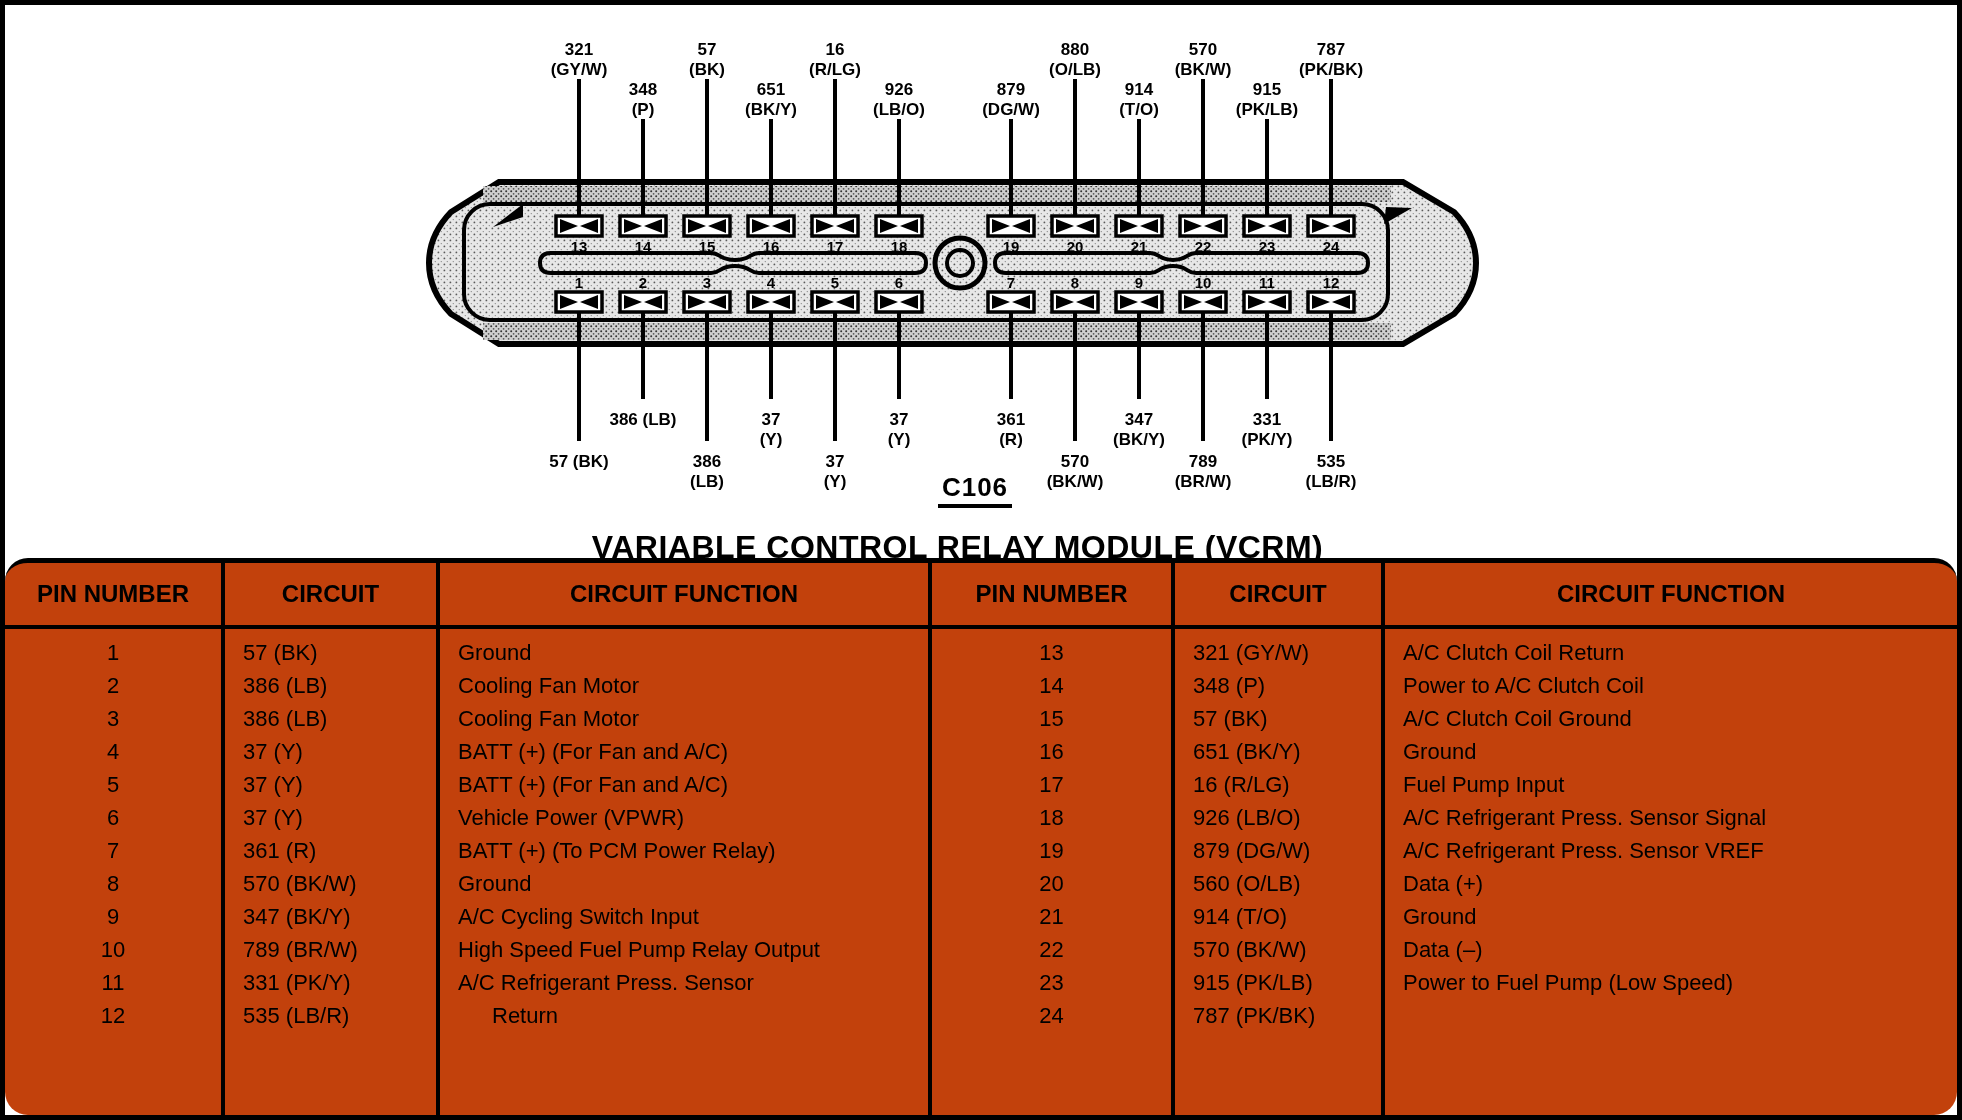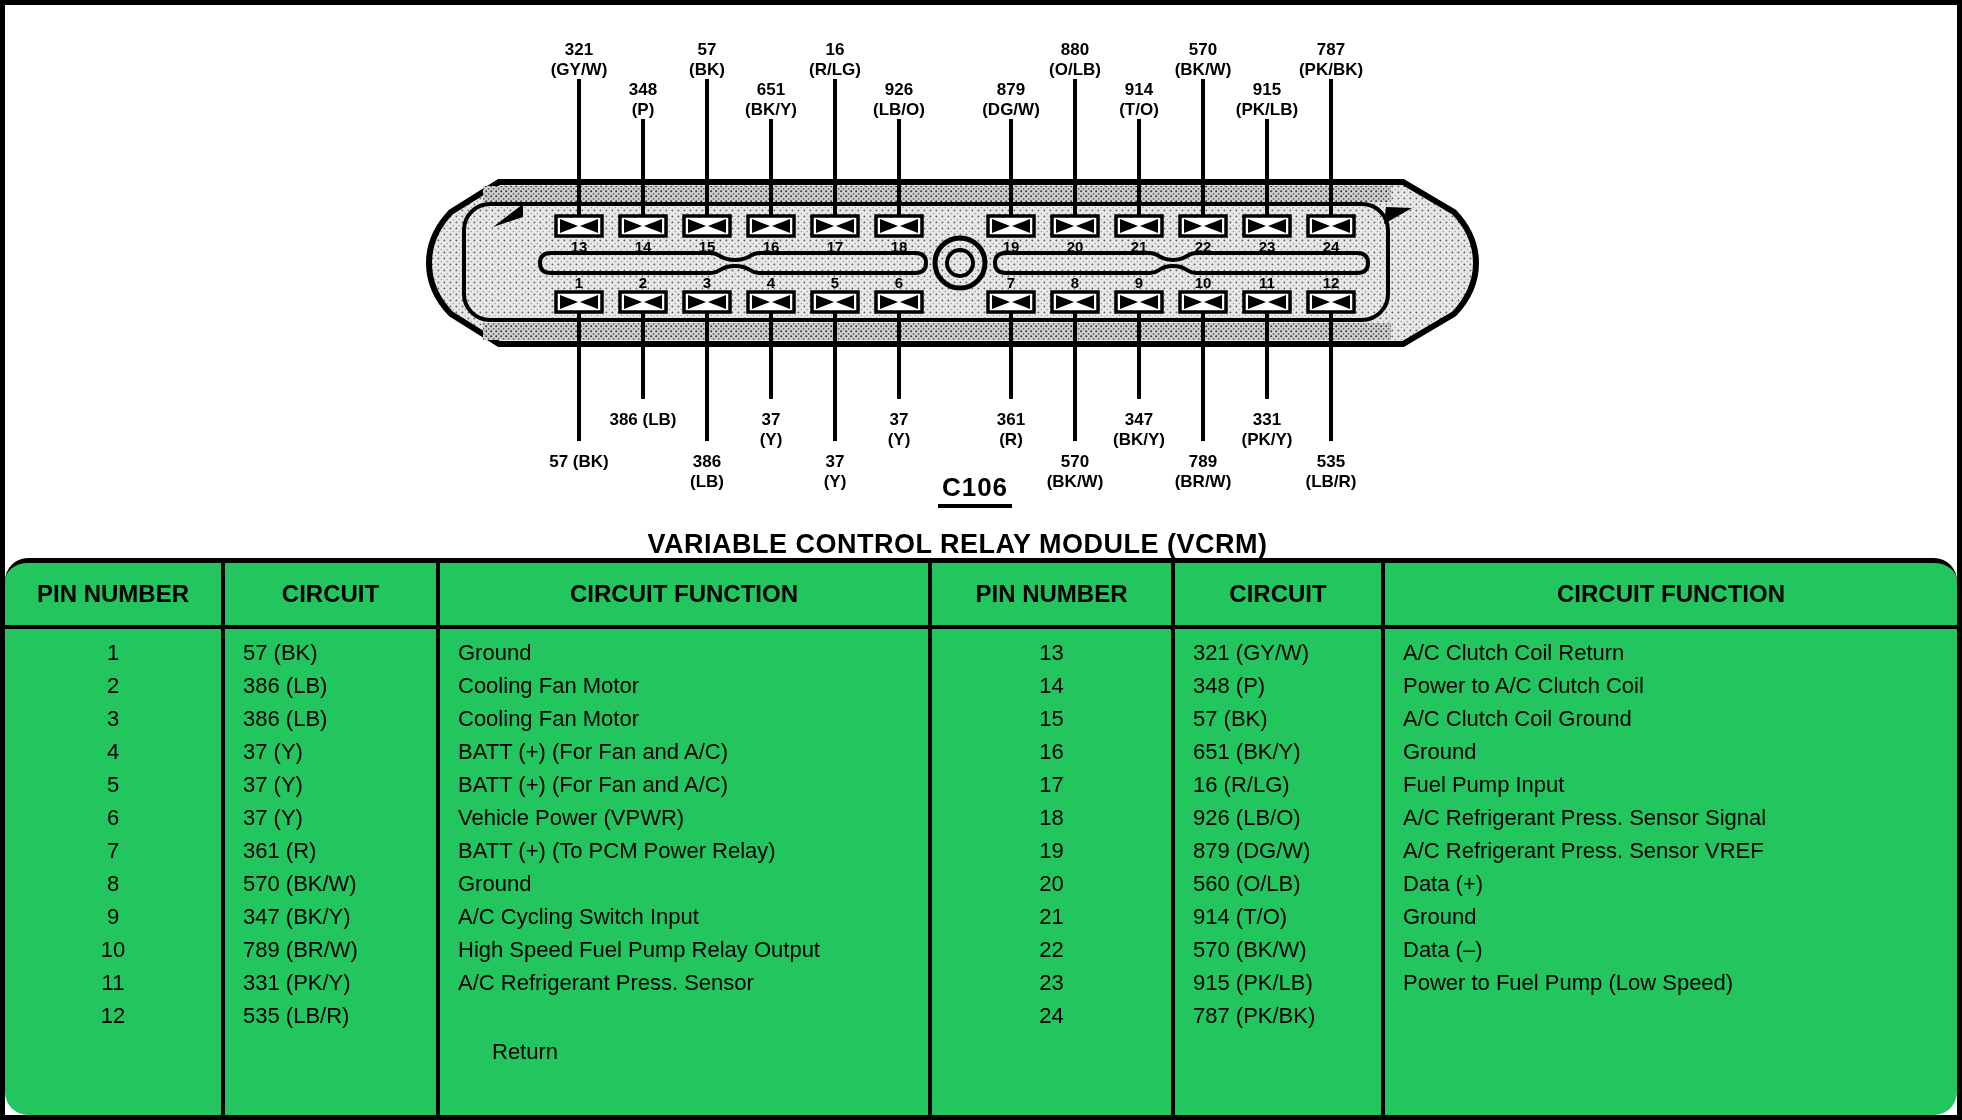--- a/index.html
+++ b/index.html
@@ -24,43 +24,43 @@
   text.wirelbl{font-size:17px;}
   text.pinnum{font-size:15px;}
   .lead{stroke:#000;stroke-width:4;}
   .c106wrap{position:absolute;left:880px;top:467px;width:180px;text-align:center;}
   .c106wrap span{
     display:inline-block;font-size:26px;font-weight:bold;
     border-bottom:4px solid #000;padding:0 4px 1px 4px;letter-spacing:1px;
   }
   .vcrm-title{
     position:absolute;left:0;top:524px;width:1905px;text-align:center;
-    font-size:27px;font-weight:bold;letter-spacing:.5px;
+    font-size:32px;font-weight:bold;letter-spacing:.5px;
   }
   
   .vtable{
     position:absolute;left:0;right:0;top:553px;bottom:0;
     border-top:5px solid #000;
     display:grid;
     grid-template-columns:220px 215px 492px 243px 210px 1fr;
     grid-template-rows:66px 1fr;
-    background:#22c55e;
+    background:#c2410c;
     border-radius:23px;
   }
   .hc{
     border-bottom:4px solid #000;
     font-weight:bold;font-size:24px;text-align:center;line-height:62px;
     white-space:nowrap;overflow:hidden;
   }
   .bdr{border-right:4px solid #000;}
   .bc{padding-top:7px;font-size:22px;}
   .bc .ln{height:33px;line-height:33px;white-space:nowrap;}
   .cen{text-align:center;}
   .lft .ln{padding-left:18px;}
-  .indent{padding-left:52px !important;margin-top:36px;}
+  .indent{padding-left:52px !important;}
 </style>
 </head>
 <body>
 
 <div class="page">
 
   <div class="diagram">
     <svg class="connector" width="1952" height="548" viewBox="0 0 1952 548">
       <defs>
         <pattern id="stip" width="6" height="6" patternUnits="userSpaceOnUse">

